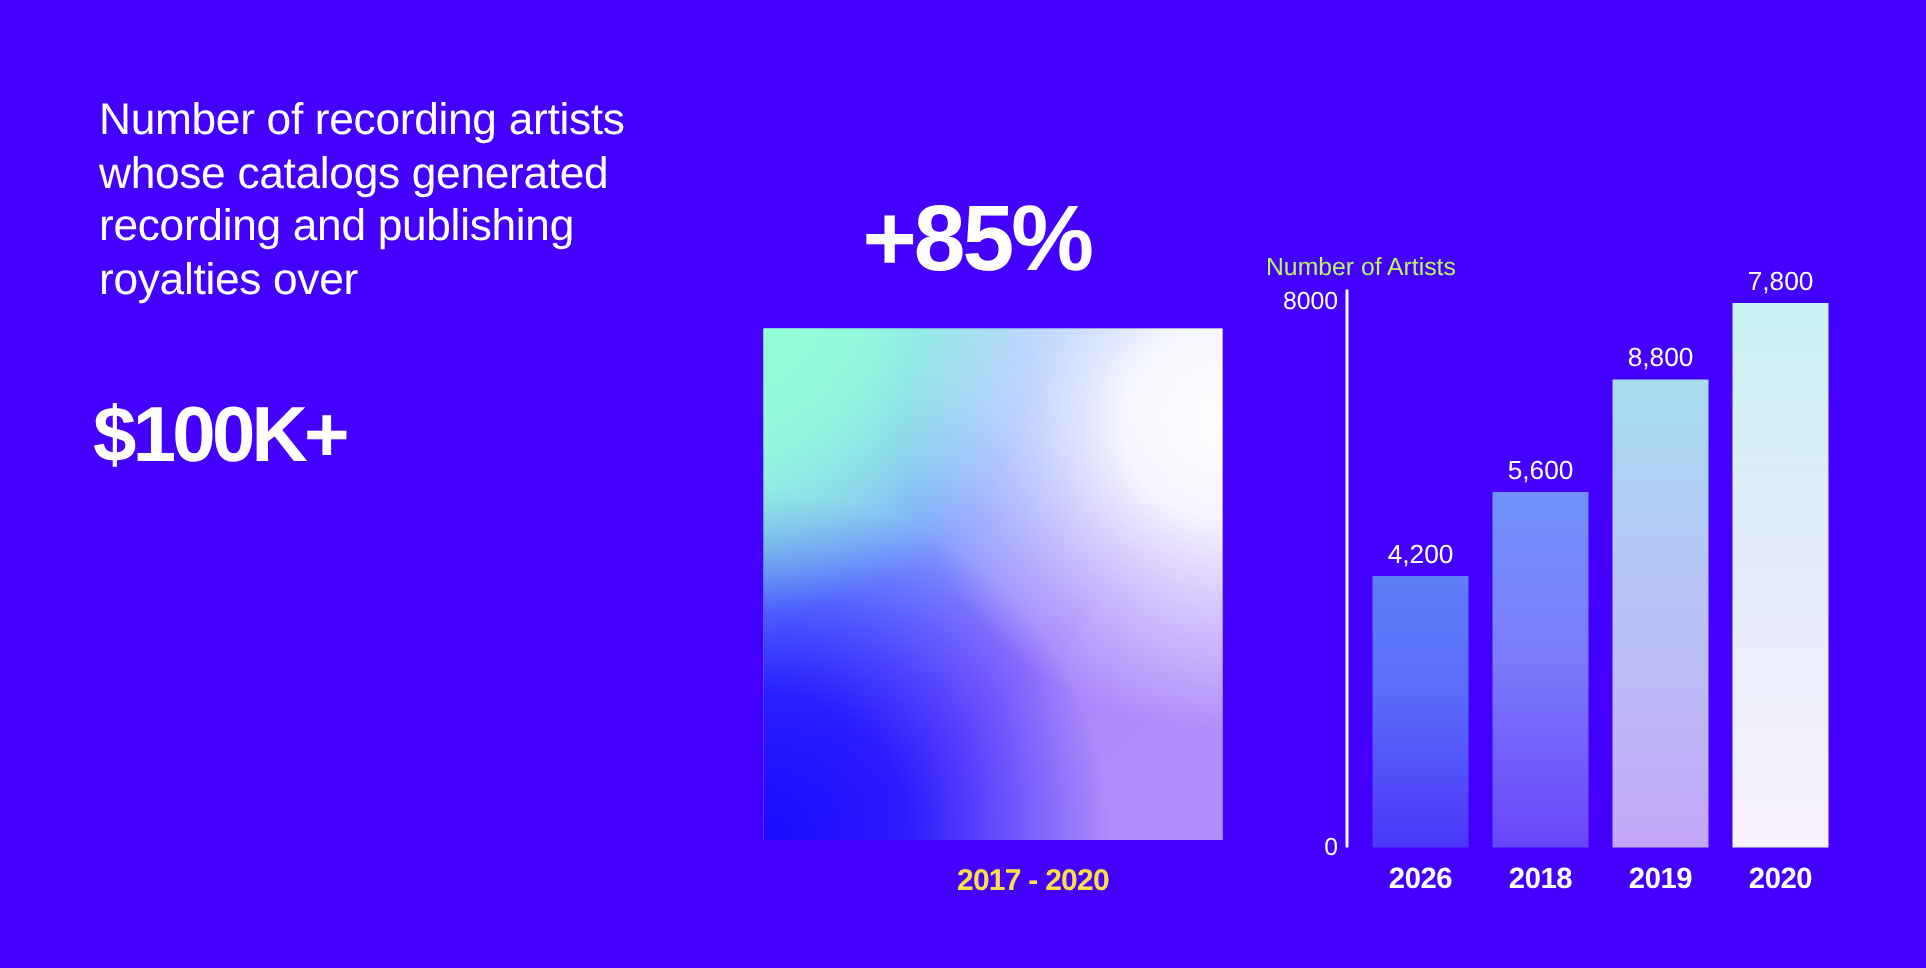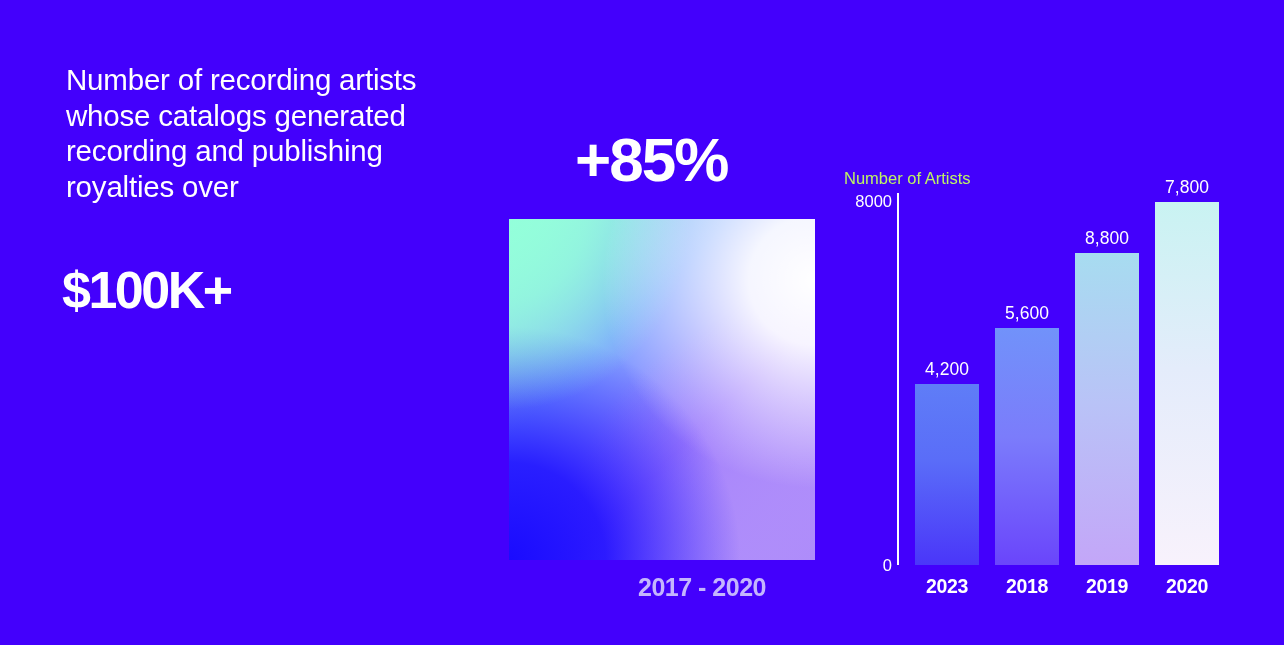--- a/index.html
+++ b/index.html
@@ -70,25 +70,25 @@
       radial-gradient(120% 105% at 100% 18%, #ffffff 0%, rgba(255,255,255,0.92) 18%, rgba(255,255,255,0.0) 58%),
       radial-gradient(95% 90% at 0% 0%, #93ffda 0%, rgba(147,255,218,0.75) 26%, rgba(147,255,218,0) 62%),
       radial-gradient(105% 95% at 0% 100%, #1a0bff 0%, rgba(26,11,255,0.86) 30%, rgba(26,11,255,0) 72%),
       radial-gradient(110% 100% at 100% 100%, #ae8cfa 0%, rgba(174,140,250,0.8) 34%, rgba(174,140,250,0) 76%),
       linear-gradient(135deg, #9ef7e0 0%, #7ea8ff 34%, #8f6dff 62%, #c3a6ff 100%);
   }
   .daterange {
     position: absolute;
     left: 638px;
     top: 570px;
-    font-size: 25px;
+    font-size: 20px;
     line-height: 34px;
     font-weight: 700;
     letter-spacing: -0.5px;
-    color: #c4b5fd;
+    color: #fde047;
     white-space: nowrap;
   }
 
   
   .chart {
     position: absolute;
     left: 840px;
     top: 150px;
     width: 400px;
     height: 470px;
@@ -240,21 +240,21 @@
 
       <div class="bar-slot s3">
         <div class="bar b3" style="height: 362.7px;">
           <div class="bar-value" style="top:-25px;">7,800</div>
         </div>
       </div>
 
     </div>
 
     <div class="xlabels">
-      <div class="xlabel s0">2023</div>
+      <div class="xlabel s0">2026</div>
       <div class="xlabel s1">2018</div>
       <div class="xlabel s2">2019</div>
       <div class="xlabel s3">2020</div>
     </div>
 
   </div>
 
 </div>
 
 </body></html>

